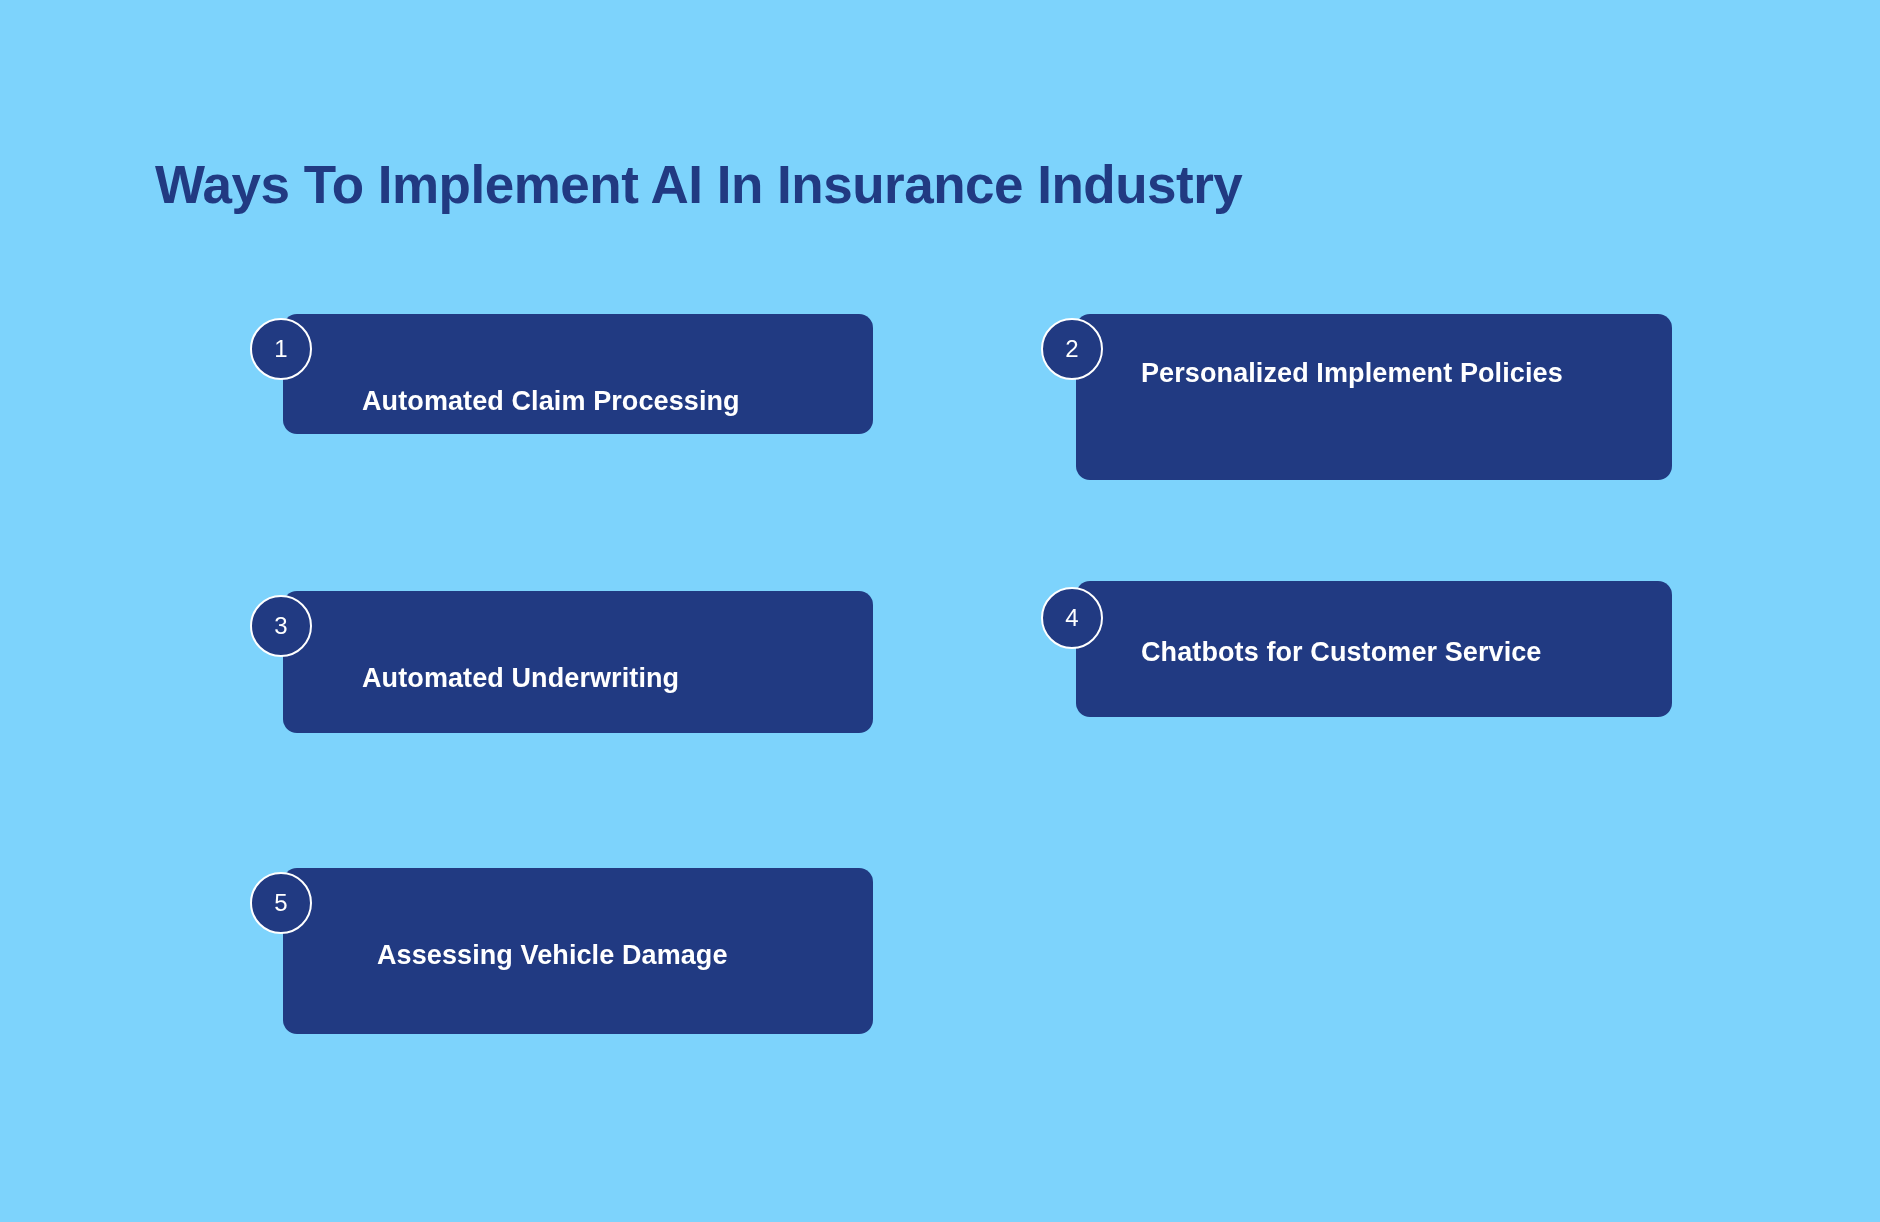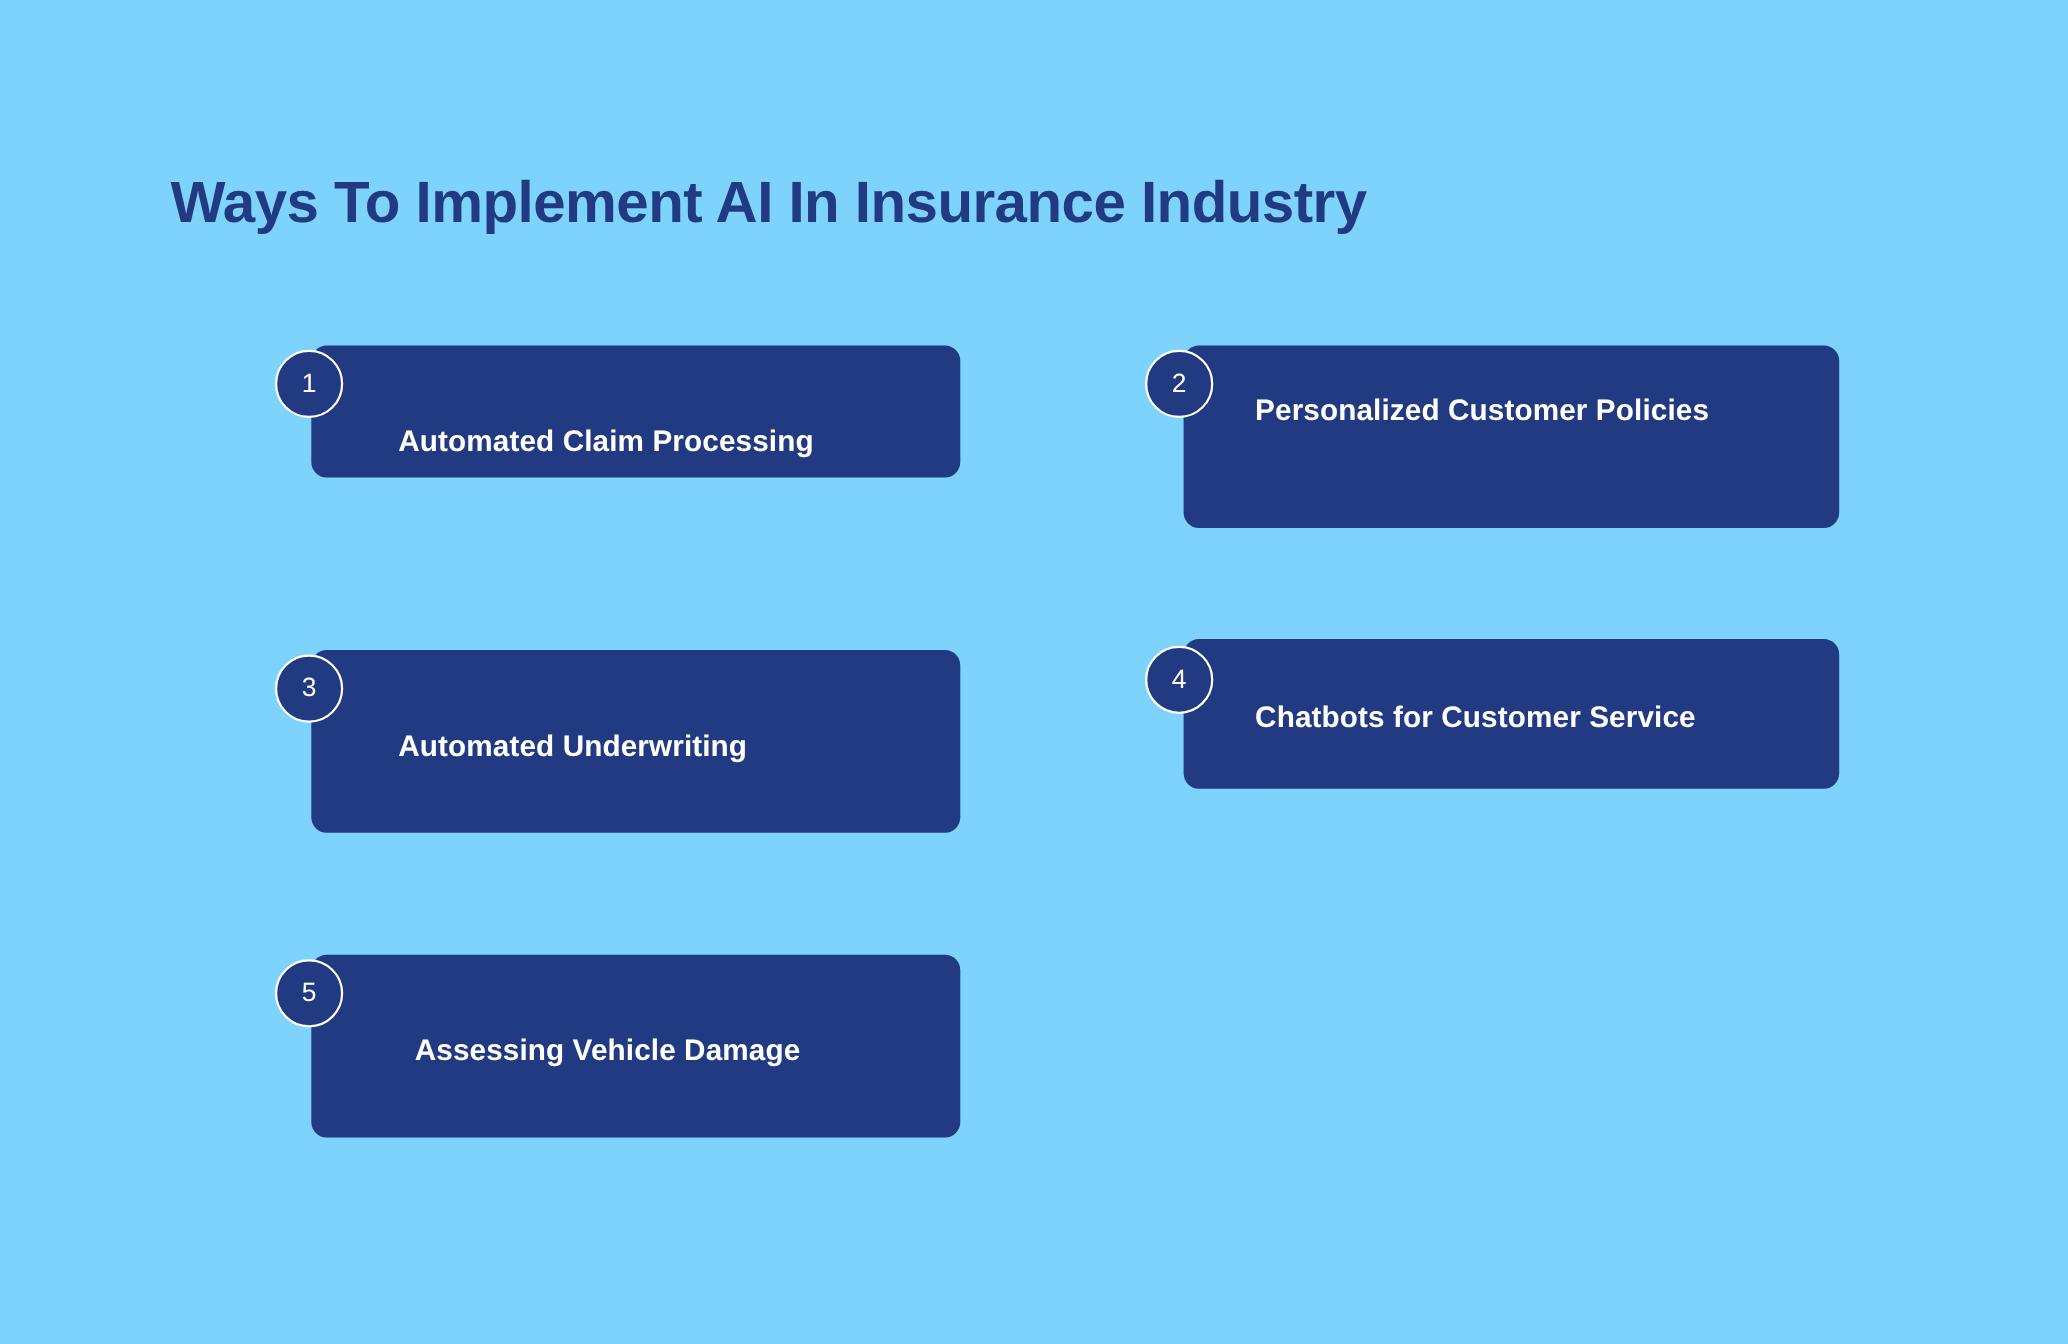--- a/index.html
+++ b/index.html
@@ -83,21 +83,21 @@
   
   #card-1 { left: 283px; top: 314px;  width: 590px; height: 120px; }
   #card-1 .card-label { left: 79px; top: 71px; }
   #badge-1 { left: 250px; top: 318px; }
 
   #card-2 { left: 1076px; top: 314px; width: 596px; height: 166px; }
   #card-2 .card-label { left: 65px; top: 43px; }
   #badge-2 { left: 1041px; top: 318px; }
 
   
-  #card-3 { left: 283px; top: 591px;  width: 590px; height: 166px; }
+  #card-3 { left: 283px; top: 591px;  width: 590px; height: 142px; }
   #card-3 .card-label { left: 79px; top: 71px; }
   #badge-3 { left: 250px; top: 595px; }
 
   #card-4 { left: 1076px; top: 581px; width: 596px; height: 136px; }
   #card-4 .card-label { left: 65px; top: 55px; }
   #badge-4 { left: 1041px; top: 587px; }
 
   
   #card-5 { left: 283px; top: 868px;  width: 590px; height: 166px; }
   #card-5 .card-label { left: 94px; top: 71px; }
@@ -111,21 +111,21 @@
   <h1 class="page-title">Ways To Implement AI In Insurance Industry</h1>
 
   <div class="card-grid">
 
     <div class="step-card" id="card-1">
       <span class="card-label">Automated Claim Processing</span>
     </div>
     <div class="step-badge" id="badge-1">1</div>
 
     <div class="step-card" id="card-2">
-      <span class="card-label">Personalized Customer Policies</span>
+      <span class="card-label">Personalized Implement Policies</span>
     </div>
     <div class="step-badge" id="badge-2">2</div>
 
     <div class="step-card" id="card-3">
       <span class="card-label">Automated Underwriting</span>
     </div>
     <div class="step-badge" id="badge-3">3</div>
 
     <div class="step-card" id="card-4">
       <span class="card-label">Chatbots for Customer Service</span>

